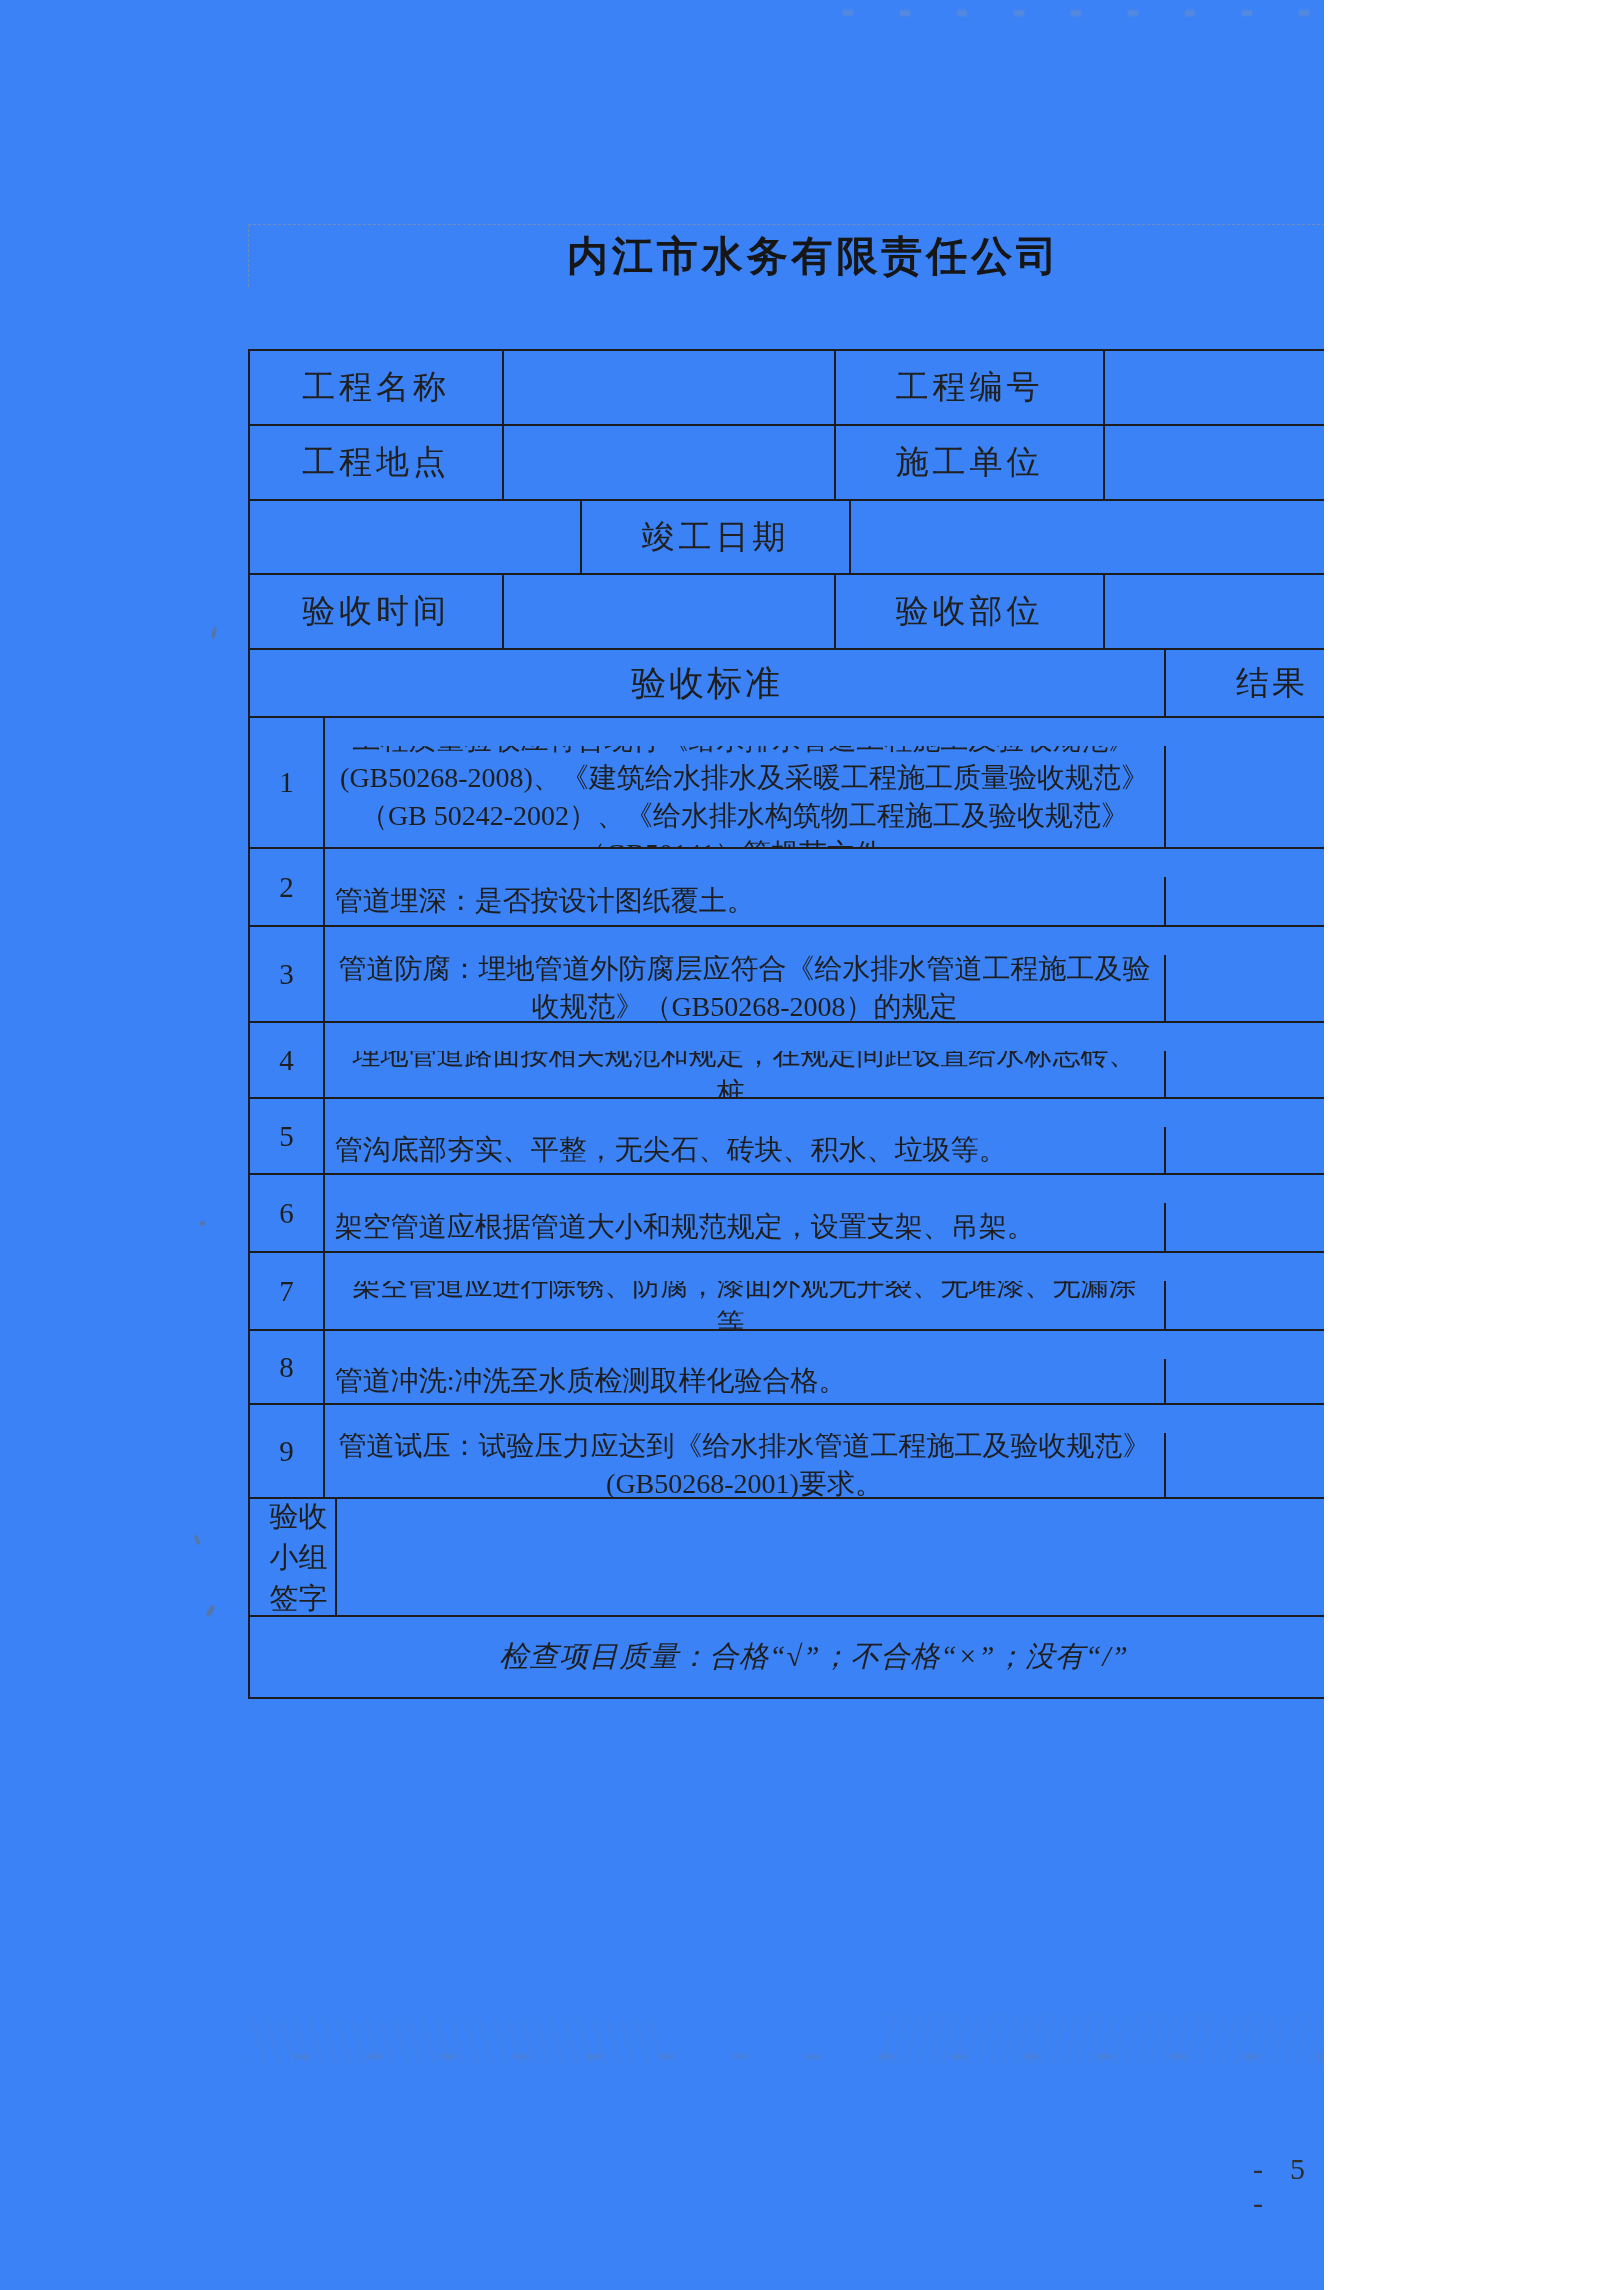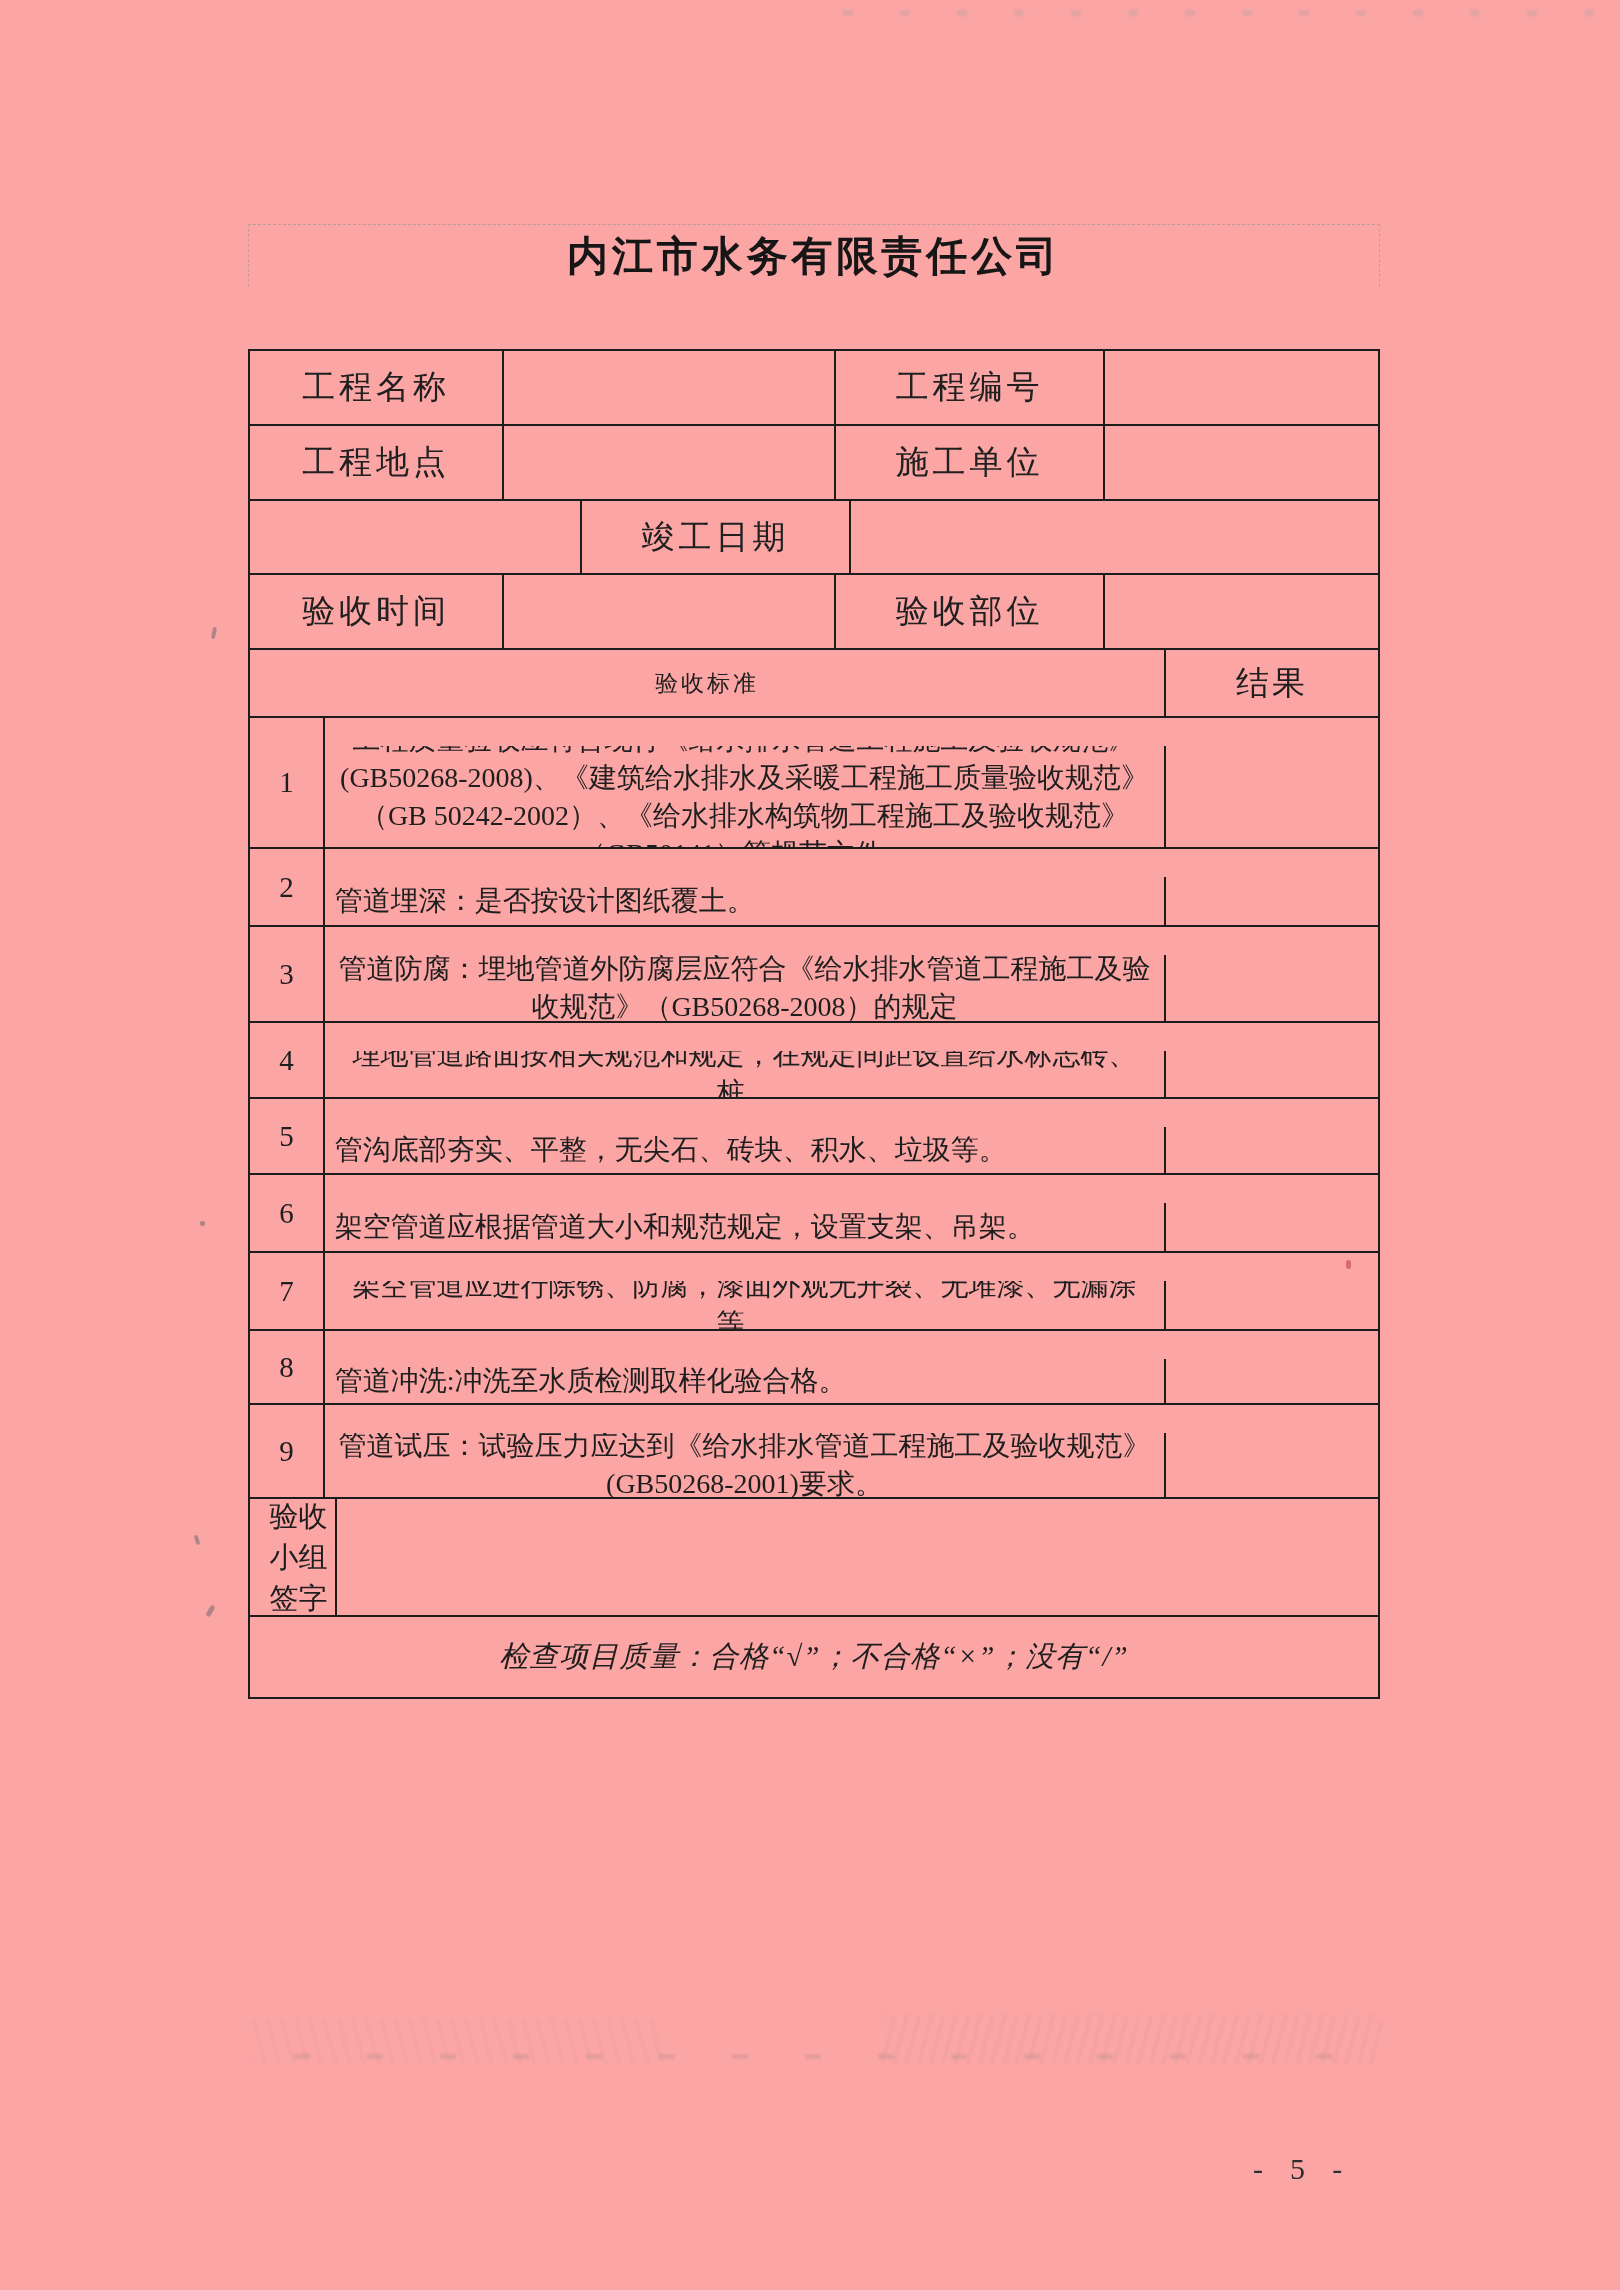--- a/index.html
+++ b/index.html
@@ -1,22 +1,22 @@
 <!DOCTYPE html>
 <html><head>
 <meta charset="utf-8">
 <style>
   * { margin:0; padding:0; box-sizing:border-box; }
   html,body { background:#ffffff; }
   body { font-family:"Liberation Serif", serif; color:#1e1e1e; }
 
   .page {
     position:relative;
-    width:1620px; height:2291px;
-    background:#fca5a5;
+    width:1324px; height:2291px;
+    background:#3b82f6;
     overflow:hidden;
   }
 
   
   .title-block {
     position:absolute; left:248px; top:224px; width:1132px;
   }
   .title-row {
     display:flex; align-items:center; justify-content:center;
     border-left:1px dashed rgba(150,150,150,.55);
@@ -60,21 +60,21 @@
   }
   .info-value { flex:0 0 332px; }
   .info-label2 {
     flex:0 0 269px; justify-content:center;
     font-size:33px; letter-spacing:3.9px; color:#202020;
   }
 
   
   .crit-header-label {
     flex:0 0 916px; justify-content:center;
-    font-size:23px; letter-spacing:2.9px;
+    font-size:35px; letter-spacing:2.9px;
   }
   .crit-result-header { justify-content:center; font-size:33px; letter-spacing:2.9px; }
   .num-cell {
     flex:0 0 75px; justify-content:center;
     font-size:29px;
   }
   .text-cell {
     flex:0 0 841px;
     padding:3.9px 9.8px;
     font-size:28px; line-height:38px;

